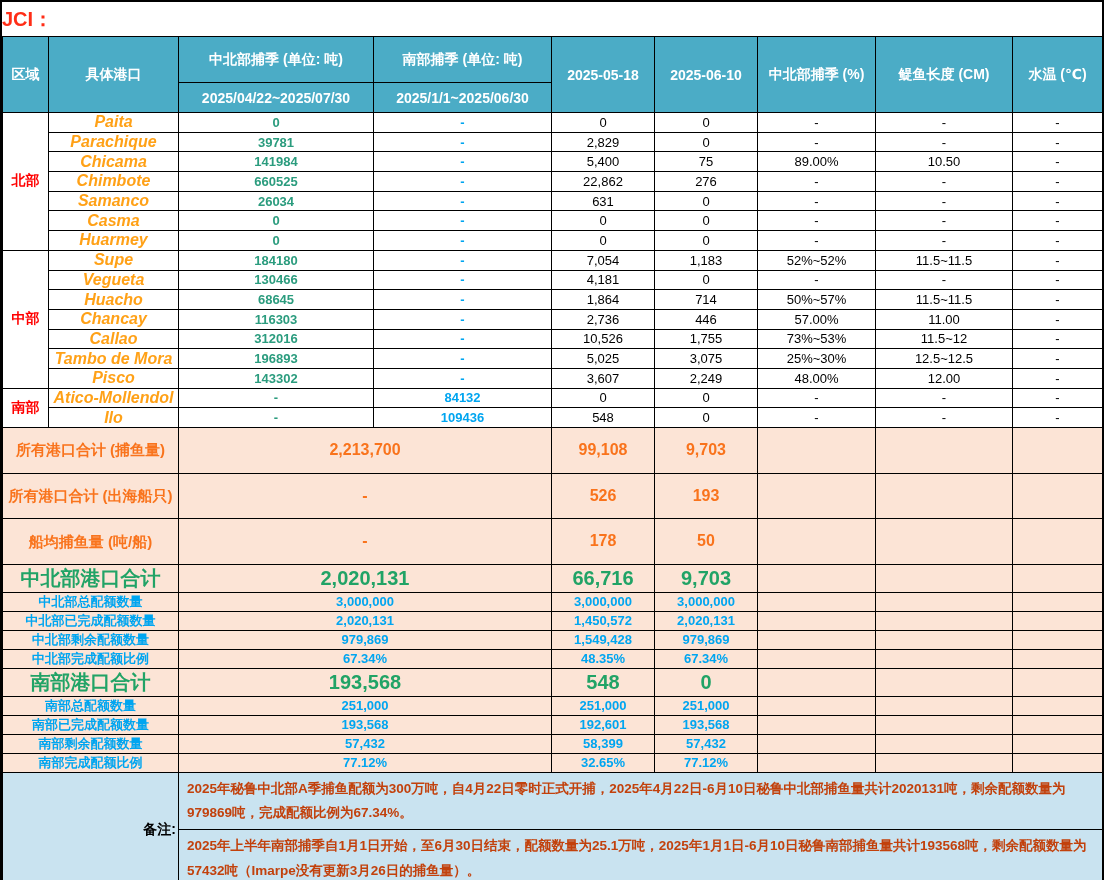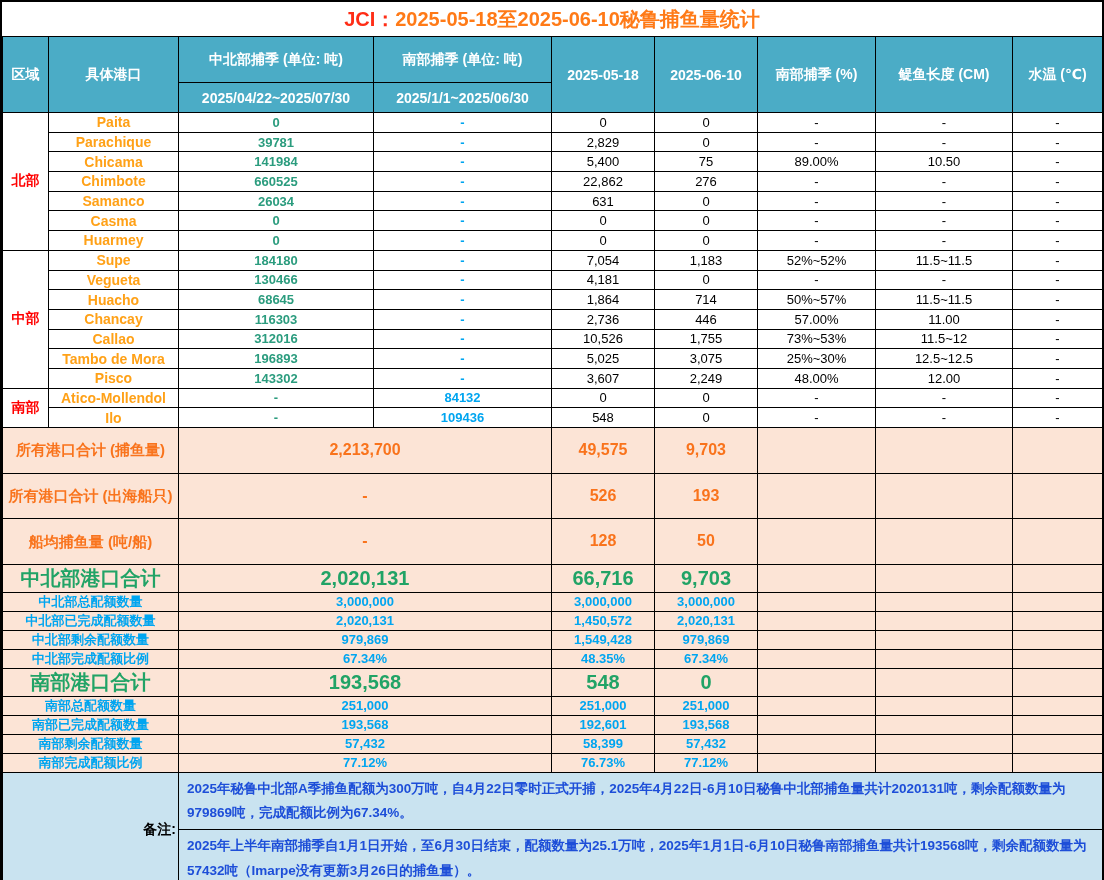--- a/index.html
+++ b/index.html
@@ -5,41 +5,41 @@
   * { box-sizing: border-box; }
   html,body { margin:0; padding:0; background:#fff; }
   body {
     width:1104px; height:880px;
     font-family:"Liberation Sans","DejaVu Sans",sans-serif;
     -webkit-font-smoothing:antialiased;
   }
   .sheet { width:1104px; border:2px solid #000; background:#fff; }
 
   .title-row {
-    height:34px; display:flex; align-items:center; justify-content:center;
+    height:34px; display:flex; align-items:center; justify-content:space-between;
     background:#fff; white-space:nowrap;
   }
   .title-prefix { color:var(--title-red,#ff2d16); font-weight:bold; font-size:20px; }
   .title-main   { color:var(--title-orange,#ff7a17); font-weight:bold; font-size:20px; }
 
   table { border-collapse:collapse; table-layout:fixed; width:1100px; }
   th, td {
     border:1px solid #000; text-align:center; vertical-align:middle;
     padding:0 2px; overflow:hidden; font-size:13px;
   }
 
   .hdr {
     background:var(--header-bg,#4BACC6); color:#fff; font-weight:bold; font-size:14px;
   }
   .hrow1 { height:46px; }
   .hrow2 { height:30px; }
 
   .port-row { height:19.7px; }
   .c-region { color:var(--region-red,#ff0000); font-weight:bold; font-size:14px; }
-  .c-port   { color:var(--port-orange,#ffa117); font-weight:bold; font-size:14px; }
+  .c-port   { color:var(--port-orange,#ffa117); font-weight:bold; font-size:16px;font-style:italic; }
   .c-nc     { color:var(--teal,#2b9c7e); font-weight:bold; }
   .c-s      { color:var(--blue,#00a5f0); font-weight:bold; }
   .c-black  { color:#000; font-weight:normal; }
 
   .total-row { height:45.6px; }
   .total-row td { background:var(--peach,#FCE4D6); }
   .t-label { color:var(--total-orange,#f9731c); font-weight:bold; font-size:15px; line-height:1.45;margin-top:17px; }
   .t-val   { color:var(--total-orange,#f9731c); font-weight:bold; font-size:16px; }
 
   .quota-row { height:19px; }
@@ -47,32 +47,31 @@
   .quota-total { height:25px; }
   .q-green { color:var(--green,#21a366); font-weight:bold; font-size:20px; }
   .q-blue  { color:var(--blue,#00a5f0); font-weight:bold; font-size:13px; }
 
   .note-row1 { height:50px; }
   .note-row2 { height:51px; }
   .note-label {
     background:var(--note-bg,#C9E3F0); color:#000; font-weight:bold; font-size:14px;text-align:right;
   }
   .note-cell {
-    background:var(--note-bg,#C9E3F0); color:#1d4ed8; font-weight:bold; font-size:13.5px;
+    background:var(--note-bg,#C9E3F0); color:#c2410c; font-weight:bold; font-size:13.5px;
     text-align:left; padding:4px 10px 4px 8px; line-height:1.8;
   }
 </style>
 </head>
 <body>
 
 <div class="sheet">
 
   <div class="title-row">
     <span class="title-prefix">JCI：</span>
-      <span class="title-main">2025-05-18至2025-06-10秘鲁捕鱼量统计</span>
   </div>
 
   <table>
     <colgroup>
       <col style="width:46px">
         <col style="width:130px">
         <col style="width:195px">
       <col style="width:178px">
         <col style="width:103px">
         <col style="width:103px">
@@ -81,21 +80,21 @@
         <col style="width:90px">
     </colgroup>
     <thead>
       <tr class="hrow1">
         <th class="hdr" rowspan="2">区域</th>
         <th class="hdr" rowspan="2">具体港口</th>
         <th class="hdr">中北部捕季 (单位: 吨)</th>
         <th class="hdr">南部捕季 (单位: 吨)</th>
         <th class="hdr" rowspan="2">2025-05-18</th>
         <th class="hdr" rowspan="2">2025-06-10</th>
-        <th class="hdr" rowspan="2">南部捕季 (%)</th>
+        <th class="hdr" rowspan="2">中北部捕季 (%)</th>
         <th class="hdr" rowspan="2">鳀鱼长度 (CM)</th>
         <th class="hdr" rowspan="2">水温 (℃)</th>
       </tr>
       <tr class="hrow2">
         <th class="hdr">2025/04/22~2025/07/30</th>
         <th class="hdr">2025/1/1~2025/06/30</th>
       </tr>
     </thead>
     <tbody id="tb-ports">
         <tr class="port-row">
@@ -259,39 +258,39 @@
           <td class="c-black">0</td>
           <td class="c-black">-</td>
           <td class="c-black">-</td>
           <td class="c-black">-</td>
         </tr>
       </tbody>
     <tbody id="tb-totals">
         <tr class="total-row">
           <td class="t-label" colspan="2">所有港口合计 (捕鱼量)</td>
           <td class="t-val" colspan="2">2,213,700</td>
-          <td class="t-val">49,575</td>
+          <td class="t-val">99,108</td>
           <td class="t-val">9,703</td>
           <td></td>
           <td></td>
           <td></td>
         </tr>
         <tr class="total-row">
           <td class="t-label" colspan="2">所有港口合计 (出海船只)</td>
           <td class="t-val" colspan="2">-</td>
           <td class="t-val">526</td>
           <td class="t-val">193</td>
           <td></td>
           <td></td>
           <td></td>
         </tr>
         <tr class="total-row">
           <td class="t-label" colspan="2">船均捕鱼量 (吨/船)</td>
           <td class="t-val" colspan="2">-</td>
-          <td class="t-val">128</td>
+          <td class="t-val">178</td>
           <td class="t-val">50</td>
           <td></td>
           <td></td>
           <td></td>
         </tr>
       </tbody>
     <tbody id="tb-quota">
         <tr class="quota-row quota-total">
           <td class="q-green" colspan="2">中北部港口合计</td>
           <td class="q-green" colspan="2">2,020,131</td>
@@ -369,21 +368,21 @@
           <td class="q-blue" colspan="2">57,432</td>
           <td class="q-blue">58,399</td>
           <td class="q-blue">57,432</td>
           <td></td>
           <td></td>
           <td></td>
         </tr>
         <tr class="quota-row">
           <td class="q-blue" colspan="2">南部完成配额比例</td>
           <td class="q-blue" colspan="2">77.12%</td>
-          <td class="q-blue">76.73%</td>
+          <td class="q-blue">32.65%</td>
           <td class="q-blue">77.12%</td>
           <td></td>
           <td></td>
           <td></td>
         </tr>
       </tbody>
     <tbody id="tb-notes">
       <tr class="note-row1">
         <td class="note-label" rowspan="2" colspan="2">备注:</td>
         <td class="note-cell" colspan="7">2025年秘鲁中北部A季捕鱼配额为300万吨，自4月22日零时正式开捕，2025年4月22日-6月10日秘鲁中北部捕鱼量共计2020131吨，剩余配额数量为979869吨，完成配额比例为67.34%。</td>

